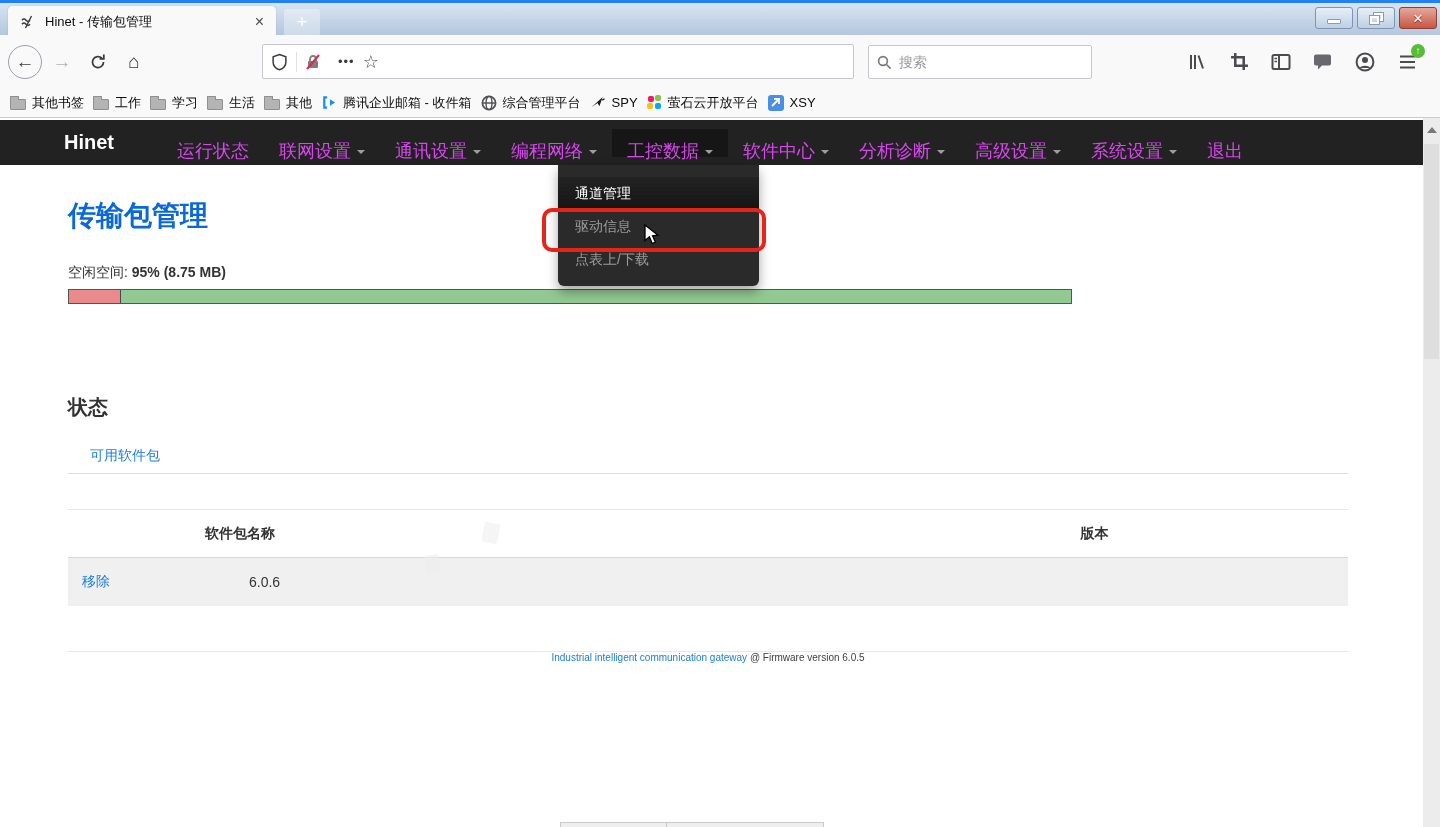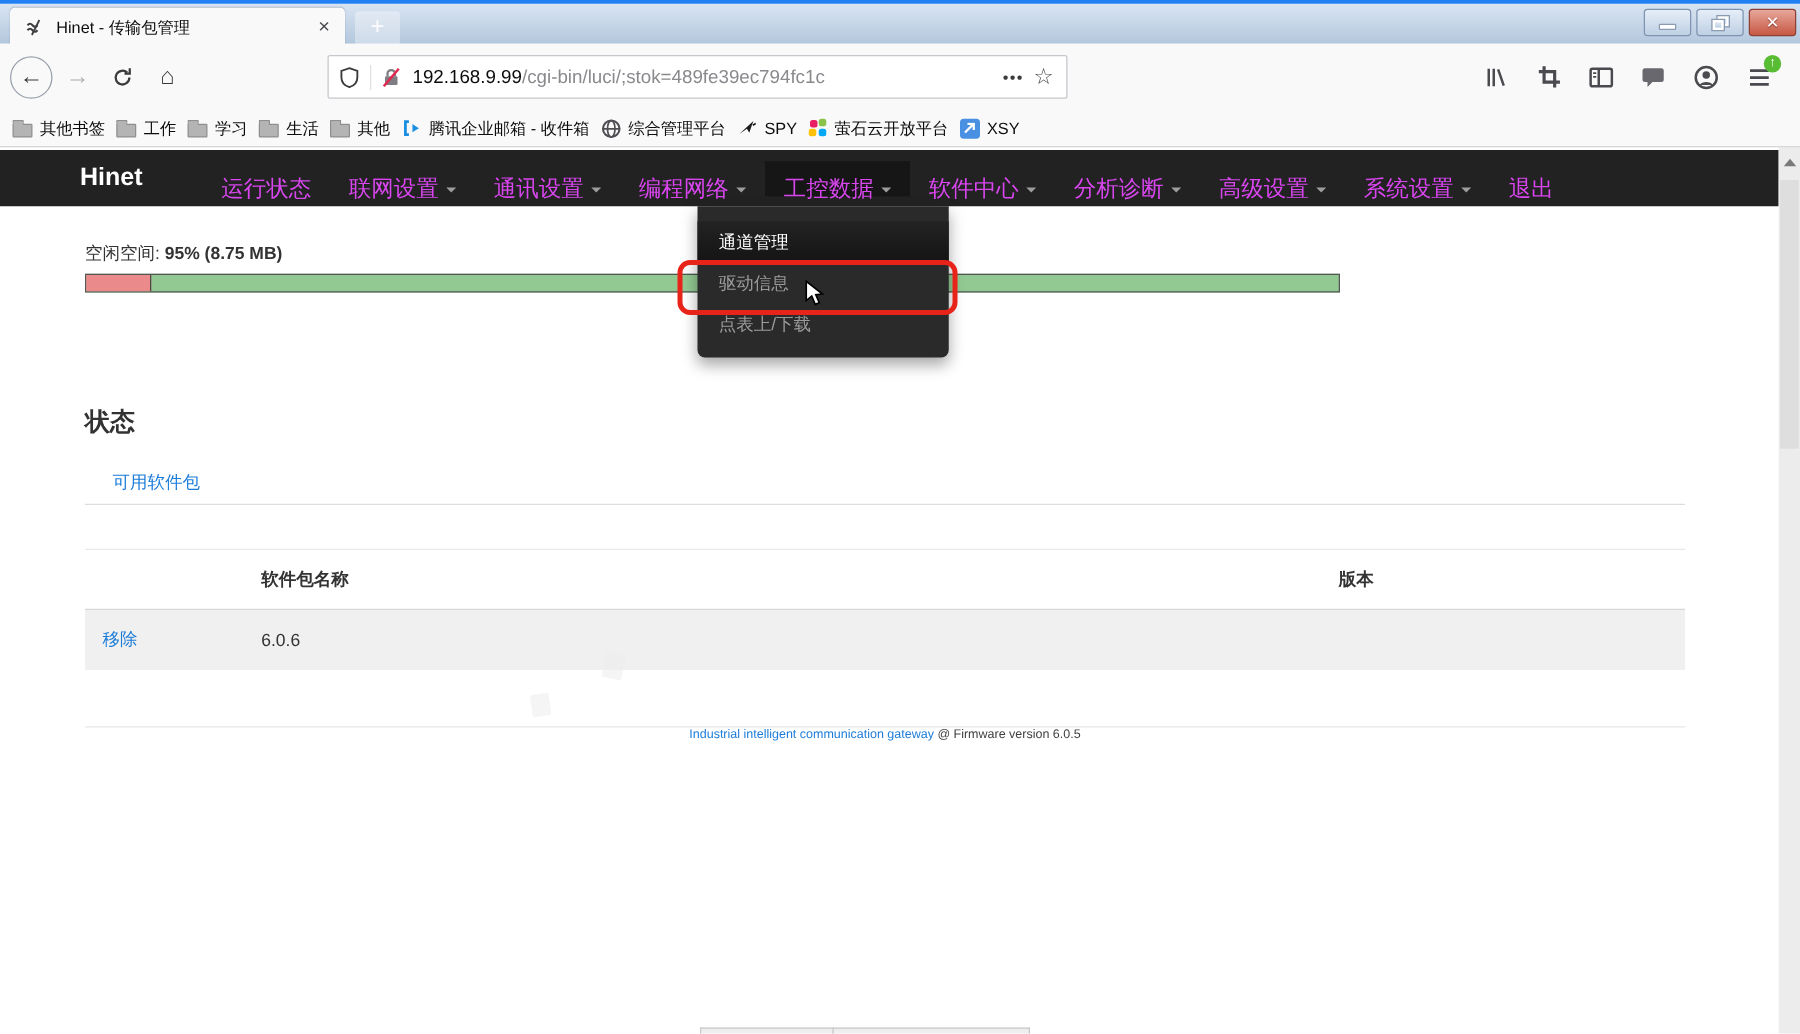--- a/index.html
+++ b/index.html
@@ -141,21 +141,21 @@
     border-radius:4px 4px 0 0; margin-bottom:-1px;
   }
   .tab-pill.link { color:#1c7cd9; }
 
   .pkg-table { margin-top:35px; border-top:1px solid #e8e8e8; }
   .trow { display:flex; height:48px; align-items:center; font-size:14px; color:#333; }
   .trow.head { border-bottom:1px solid #d8d8d8; font-weight:bold; }
   .trow.data { background:#f0f0f0; }
   .c-action { width:141px; padding-left:14px; }
   .c-name { width:862px; }
-  .c-ver { width:276px; }
+  .c-ver { width:276px;margin-left:40px; }
   a.plain { color:#1c7cd9; text-decoration:none; }
 
   .hr2 { margin-top:45px; border-top:1px solid #e8e8e8; }
   .footer { text-align:center; font-size:10px; color:#404040; }
 
   .wm { position:absolute; background:#ececec; opacity:.55; border-radius:2px; }
 
   
   .scrollbar { position:absolute; right:0; top:118px; width:17px; height:709px; background:#ececec; }
   .sb-up { position:absolute; top:9px; left:4px; width:0; height:0;
@@ -217,25 +217,33 @@
       </svg>
     </span>
     <span class="sep"></span>
     <span style="margin-right:9px;">
       <svg width="16" height="16" viewBox="0 0 16 16">
         <rect x="3" y="7" width="10" height="7" rx="1" fill="#7d7d82"></rect>
         <path d="M5 7 V5 a3 3 0 0 1 6 0 V7" fill="none" stroke="#7d7d82" stroke-width="1.8"></path>
         <path d="M14 1 L2 15" stroke="#e3274e" stroke-width="2"></path>
       </svg>
     </span>
-    <span class="url-text"><span class="url-domain">192.168.9.99</span><span class="url-path">/cgi-bin/luci/;stok=489fe39ec794fc1c</span></span>
     <span class="url-dots">•••</span>
     <span class="url-star">☆</span>
   </div>
 
+  <div class="searchbar">
+    <span style="margin-right:7px;">
+      <svg width="15" height="15" viewBox="0 0 15 15">
+        <circle cx="6" cy="6" r="4.4" fill="none" stroke="#77777c" stroke-width="1.6"></circle>
+        <path d="M9.5 9.5 L13.6 13.6" stroke="#77777c" stroke-width="1.6"></path>
+      </svg>
+    </span>
+    <input type="text" placeholder="搜索" style="">
+  </div>
 
   <div class="chrome-icons">
     <span class="ico">
       <svg width="20" height="20" viewBox="0 0 20 20">
         <path d="M4 3 V17 M8 3 V17 M11.5 3.5 L16 16.5" fill="none" stroke="#4a4a4f" stroke-width="2"></path>
       </svg>
     </span>
     <span class="ico">
       <svg width="19" height="19" viewBox="0 0 18 18">
         <path d="M5 1 V13 H17" fill="none" stroke="#4a4a4f" stroke-width="2.4"></path>
@@ -363,20 +371,21 @@
   </div>
 
   <div class="annotation"></div>
   <div class="cursor">
     <svg width="19" height="22" viewBox="0 0 19 22">
       <path d="M1 1 L1 16.5 L5.4 12.8 L8.2 19.5 L11.4 18.2 L8.6 11.7 L14 11.2 Z" fill="#fff" stroke="#000" stroke-width="1.3"></path>
     </svg>
   </div>
 
   <div class="content">
+    <div class="page-title">传输包管理</div>
 
     <div class="freespace">
       <span>空闲空间:</span>
       <b>95% (8.75 MB)</b>
     </div>
     <div class="pbar">
       <div class="used" style="width:5.2%;"></div>
     </div>
 
     <div class="status-heading">状态</div>

